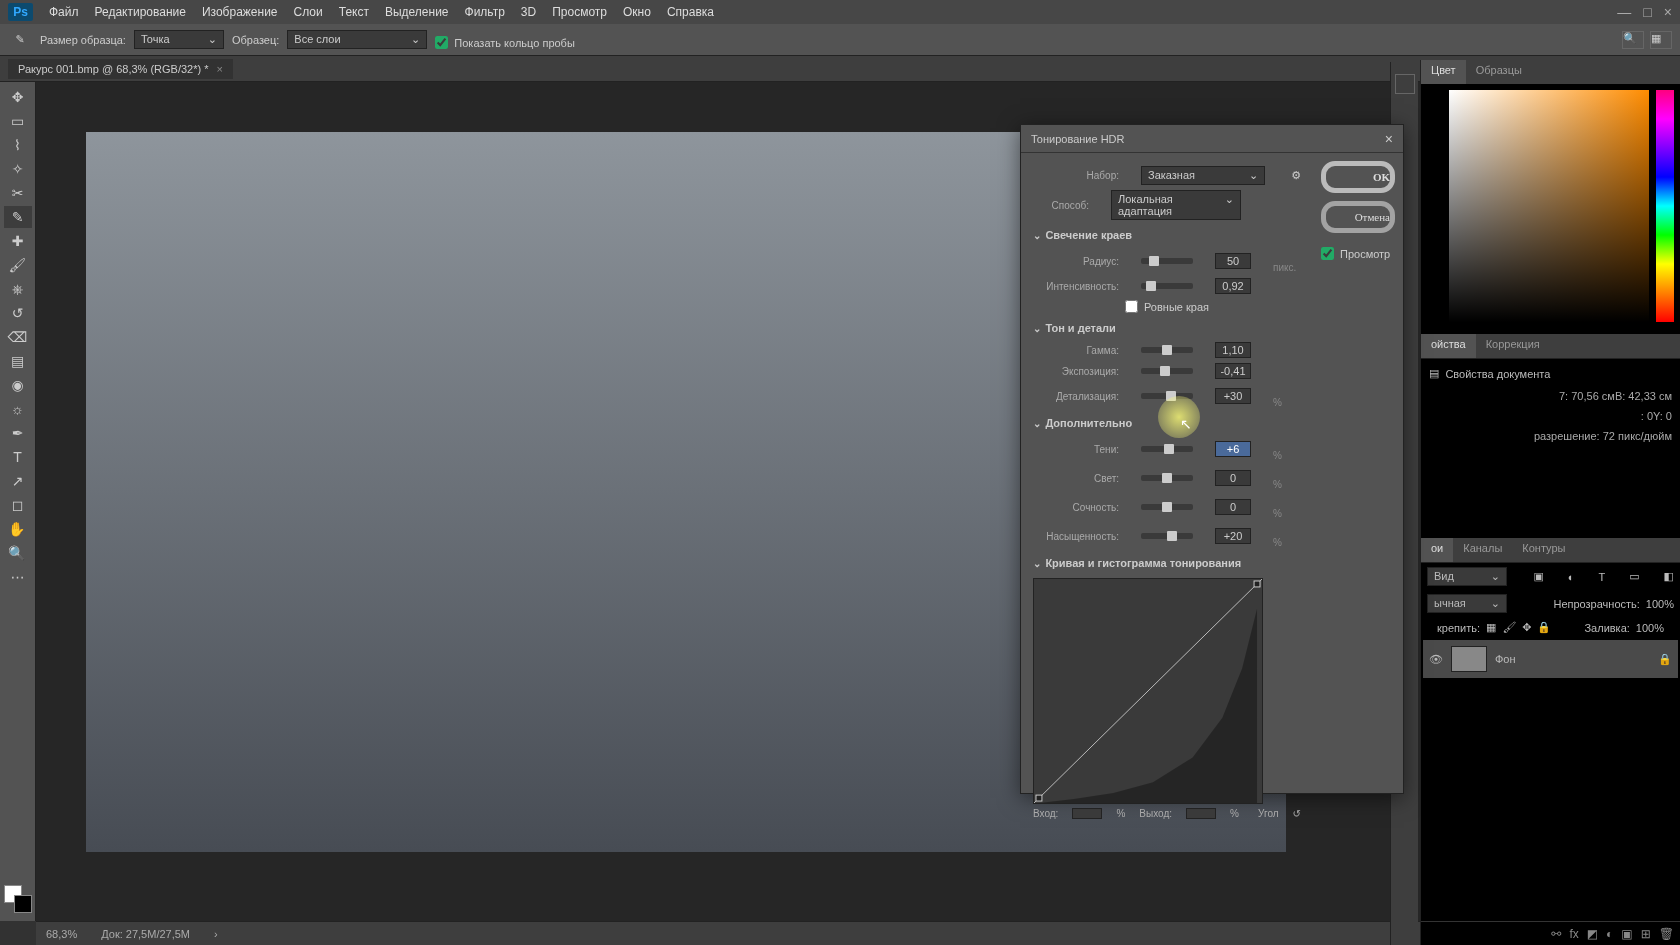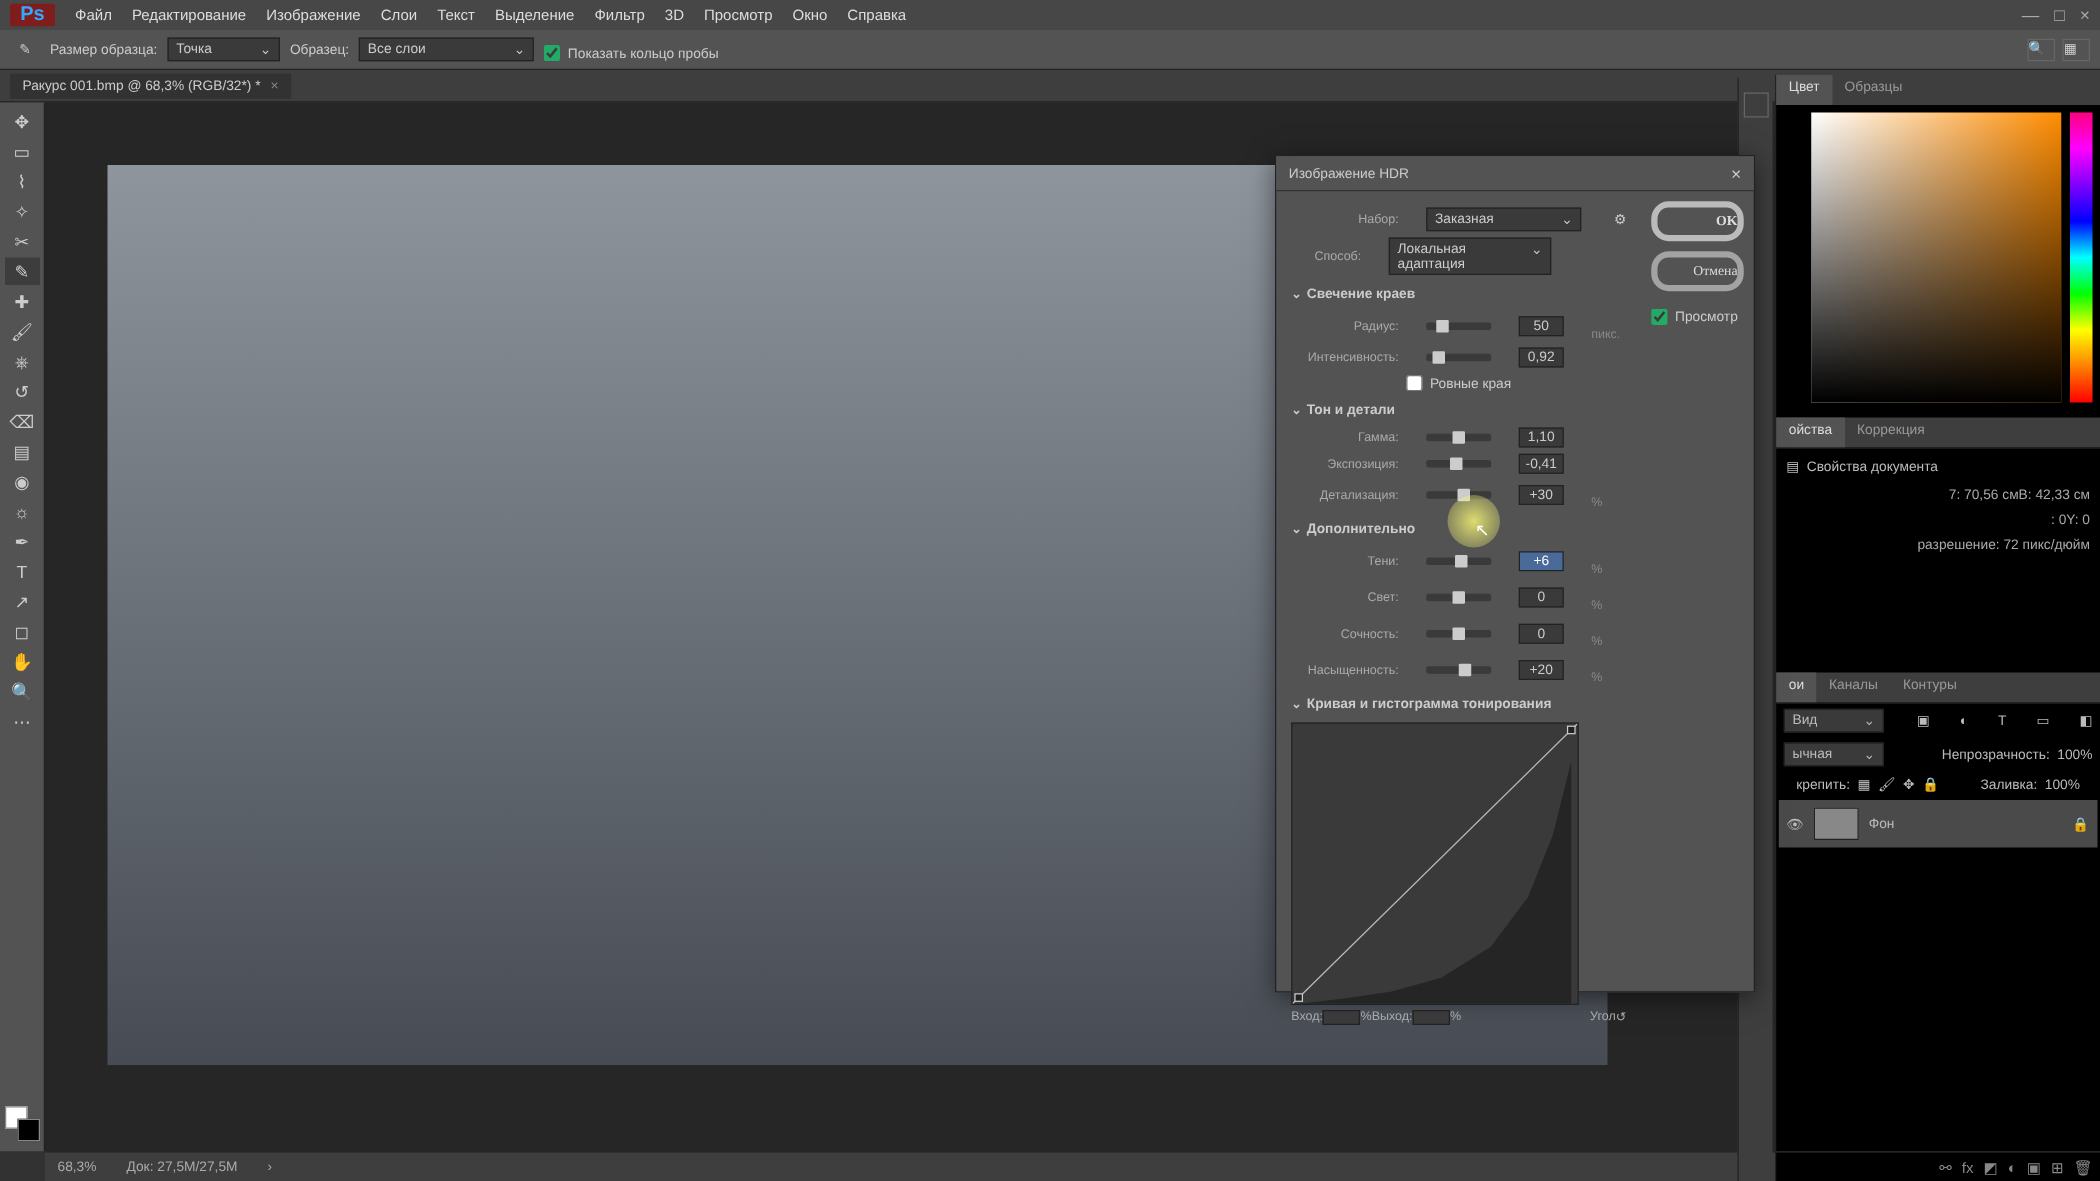--- a/index.html
+++ b/index.html
@@ -1,18 +1,18 @@
 <!DOCTYPE html>
 <html><head>
 <meta charset="utf-8">
 <style>
 * { margin:0; padding:0; box-sizing:border-box; font-family: Tahoma, sans-serif; user-select:none; }
 body { background:#323232; width:1680px; height:945px; overflow:hidden; color:#bbb; }
 .topbar { height:24px; background:#474747; display:flex; align-items:center; padding:0 8px; font-size:12px; }
-.topbar .ps { width:36px; height:18px; background:#7f1d1d; color:#31a8ff; font-weight:bold; font-size:16px; display:flex; align-items:center; justify-content:center; border-radius:2px; margin-right:8px; }
+.topbar .ps { width:25px; height:18px; background:#0c4a6e; color:#31a8ff; font-weight:bold; font-size:12px; display:flex; align-items:center; justify-content:center; border-radius:2px; margin-right:8px; }
 .topbar .menu-item { padding:0 8px; color:#ddd; }
 .topbar .win { margin-left:auto; display:flex; gap:12px; color:#aaa; font-size:14px; }
 .optbar { height:32px; background:#535353; display:flex; align-items:center; padding:0 8px; font-size:11px; color:#ccc; gap:8px; border-bottom:1px solid #222; }
 .optbar .tool-ico { width:24px; height:20px; background:#535353; display:flex; align-items:center; justify-content:center; }
 .optbar .side { margin-left:auto; display:flex; gap:6px; }
 .optbar .sq { width:22px; height:18px; border:1px solid #666; }
 .tabbar { height:26px; background:#3e3e3e; display:flex; align-items:center; padding-left:8px; font-size:11px; border-bottom:1px solid #222; }
 .tabbar .tab { background:#323232; padding:4px 10px; color:#ccc; display:flex; gap:8px; align-items:center; }
 .tabbar .tab .x { font-size:11px; color:#888; }
 .work { position:absolute; top:82px; left:36px; right:260px; bottom:24px; background:#262626; }
@@ -55,21 +55,21 @@
 .drow .slider { flex:1; height:6px; background:#3a3a3a; position:relative; border-radius:2px; }
 .drow .slider .thumb { width:10px; height:10px; background:#ccc; border-radius:1px; position:absolute; top:-2px; transform:translateX(-50%); }
 .drow .val { width:36px; background:#3a3a3a; border:1px solid #222; text-align:center; padding:1px; }
 .drow .val.sel { background:#4a6a9a; color:#fff; }
 .drow .unit { width:28px; color:#888; font-size:10px;margin-top:13px; }
 .sect { margin-top:6px; }
 .sect-h { font-weight:bold; color:#ccc; font-size:11px; padding:3px 0; display:flex; align-items:center; gap:4px; cursor:pointer; }
 .sect-h::before { content:"⌄"; font-size:10px; }
 .curve { margin-top:6px; width:230px; height:226px; background:#3a3a3a; border:1px solid #222; position:relative; }
 .curve svg { position:absolute; inset:0; }
-.curve-io { display:flex; gap:0; font-size:10px; color:#aaa; margin-top:4px; }
+.curve-io { display:flex; gap:14px; font-size:10px; color:#aaa; margin-top:4px; }
 .curve-io .v { width:30px; background:#3a3a3a; border:1px solid #222; text-align:center; }
 .sel-drop { background:#3a3a3a; border:1px solid #222; padding:2px 6px; flex:1; display:flex; justify-content:space-between; cursor:pointer; }
 .cursor-hl { position:absolute; width:42px; height:42px; border-radius:50%; background:radial-gradient(rgba(255,255,120,.8),rgba(255,255,120,.1)); left:1158px; top:396px; pointer-events:none; z-index:50; }
 .cursor-arrow { position:absolute; left:1180px; top:416px; z-index:51; color:#fff; font-size:14px; pointer-events:none; }
 .docknob { position:absolute; right:262px; top:62px; width:28px; height:884px; background:#3e3e3e; border-left:1px solid #222; display:flex; flex-direction:column; align-items:center; padding-top:12px; gap:12px; }
 .docknob .k { width:20px; height:20px; border:1px solid #666; }
 </style>
 </head>
 <body>
 
@@ -241,21 +241,21 @@
       <span>◐</span>
       <span>▣</span>
       <span>⊞</span>
       <span>🗑</span>
     </div>
   </div>
 </div>
 
 <div class="dialog">
   <div class="dlg-title">
-    <span>Изображение HDR</span>
+    <span>Тонирование HDR</span>
     <span class="dlg-x">×</span>
   </div>
   <div class="dlg-body">
     <div class="dlg-left">
       <div class="drow">
         <span class="lbl">Набор:</span>
         <div class="sel-drop">
             <span>Заказная</span>
             <span>⌄</span>
           </div>

